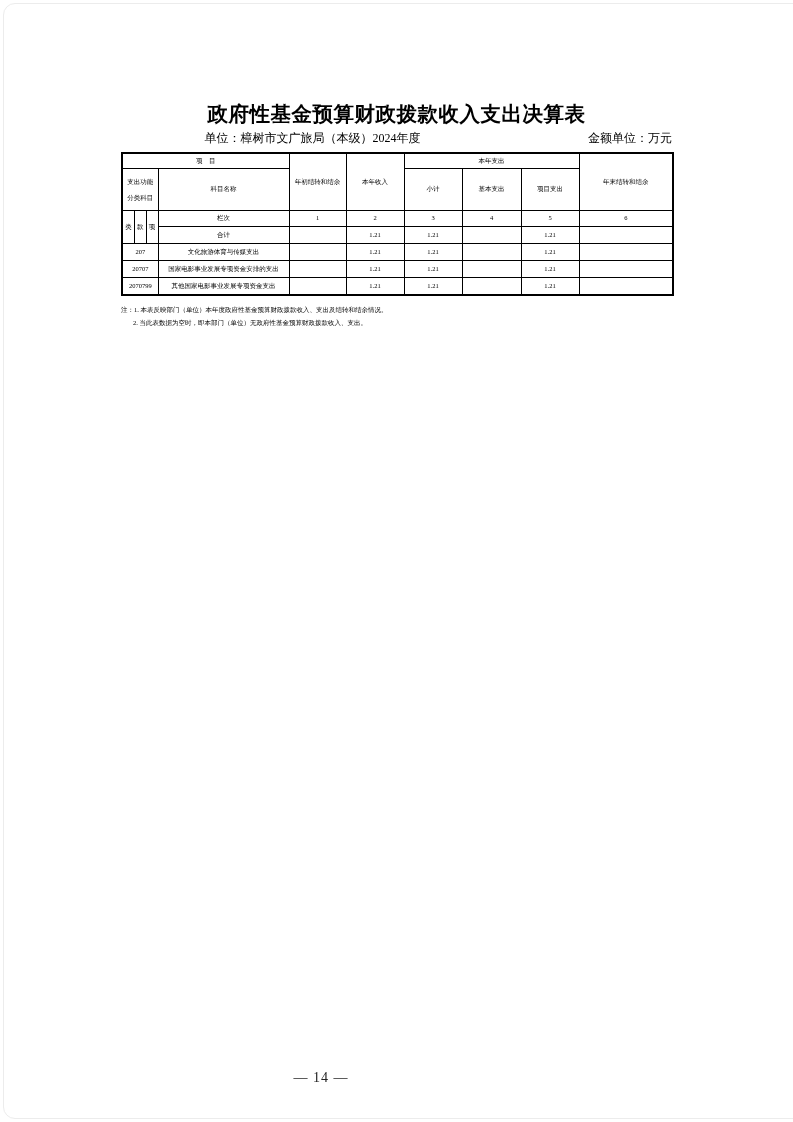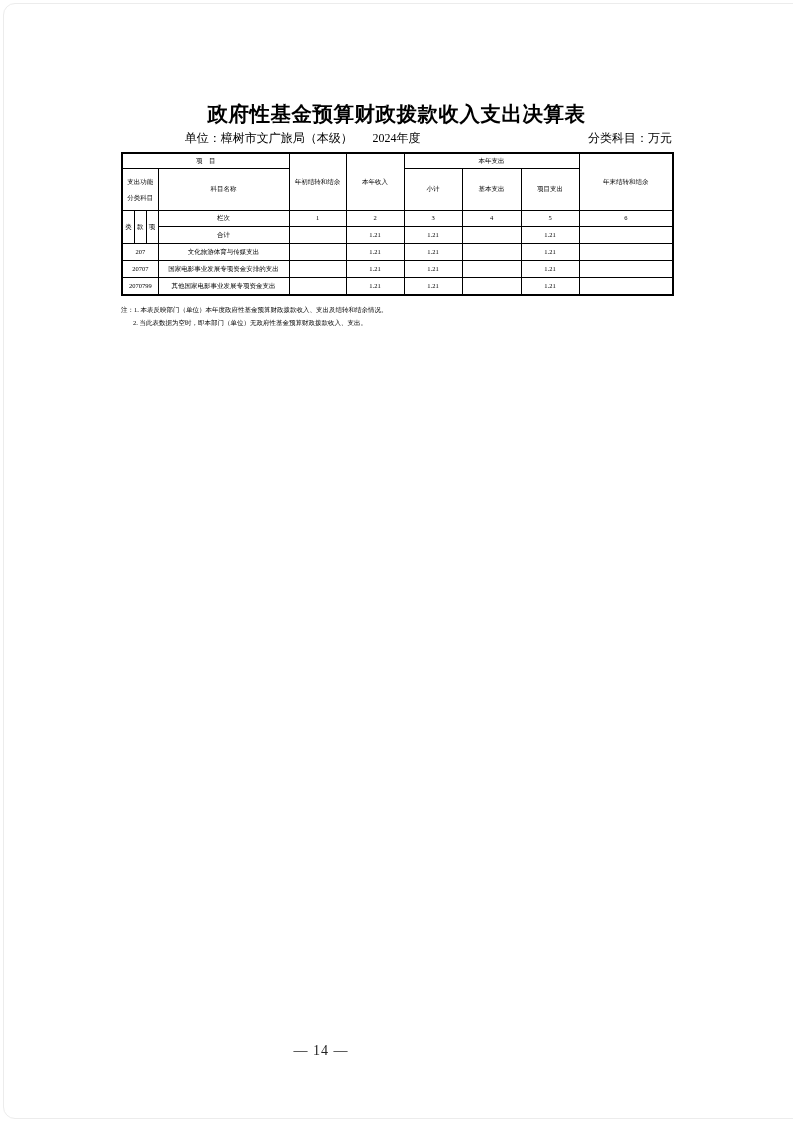--- a/index.html
+++ b/index.html
@@ -17,21 +17,21 @@
     font-weight:700;letter-spacing:0.5px;color:#000;
     font-family:"Liberation Sans", sans-serif;
   }
   .table-label{
     margin-top:10px;text-align:right;font-size:11.5px;line-height:14px;color:#000;
   }
   .meta{
     display:grid;grid-template-columns:1fr auto 1fr;align-items:end;
     margin-top:3px;margin-bottom:6px;font-size:12px;line-height:16px;color:#000;
   }
-  .meta .left{text-align:center;margin-left:44px;}
+  .meta .left{text-align:right;margin-left:44px;}
   .meta .center{text-align:center;}
   .meta .right{text-align:right;}
   table.budget{
     border-collapse:collapse;table-layout:fixed;width:551px;
     border:2px solid #000;font-size:6.5px;color:#000;
   }
   table.budget td{
     border:1px solid #000;padding:0;vertical-align:middle;text-align:center;
     overflow:hidden;line-height:1.35;
   }
@@ -45,36 +45,36 @@
   td.ckx{padding:0;}
   td.ckx .wrap{display:flex;width:100%;height:100%;align-items:stretch;}
   td.ckx .sub{flex:1;display:flex;align-items:center;justify-content:center;}
   td.ckx .sub:nth-child(1),td.ckx .sub:nth-child(2){border-right:1px solid #000;}
   td.code{text-align:left;padding-left:3px;}
   td.name{text-align:left;padding-left:4px;}
   td.num{text-align:right;padding-right:5px;}
   .notes{margin-top:7px;font-size:6.5px;line-height:13px;color:#000;}
   .notes .n2{margin-left:12px;}
   .page-number{
-    position:absolute;left:0;top:1043px;width:642px;text-align:center;
+    position:absolute;left:0;top:1070px;width:642px;text-align:center;
     font-size:14px;color:#222;letter-spacing:1px;
   }
 </style>
 </head>
 <body>
 
 <div class="sheet">
   <div class="sheet-border"></div>
 
   <div class="content">
     <div class="doc-title">政府性基金预算财政拨款收入支出决算表</div>
     <div class="meta">
       <div class="left">单位：樟树市文广旅局（本级）</div>
       <div class="center">2024年度</div>
-      <div class="right">分类科目：万元</div>
+      <div class="right">金额单位：万元</div>
     </div>
 
     <table class="budget">
       <colgroup>
         <col style="width:36px">
           <col style="width:131px">
           <col style="width:57px">
           <col style="width:58px">
         <col style="width:58px">
           <col style="width:59px">

